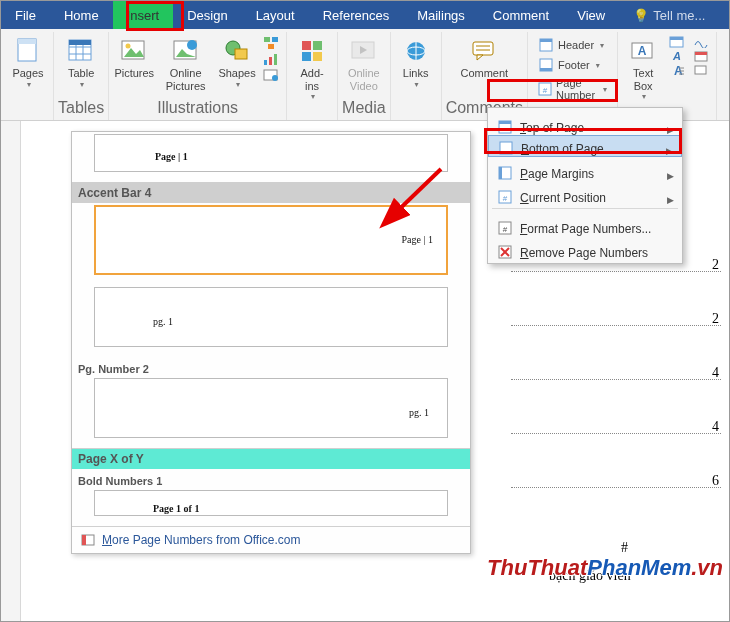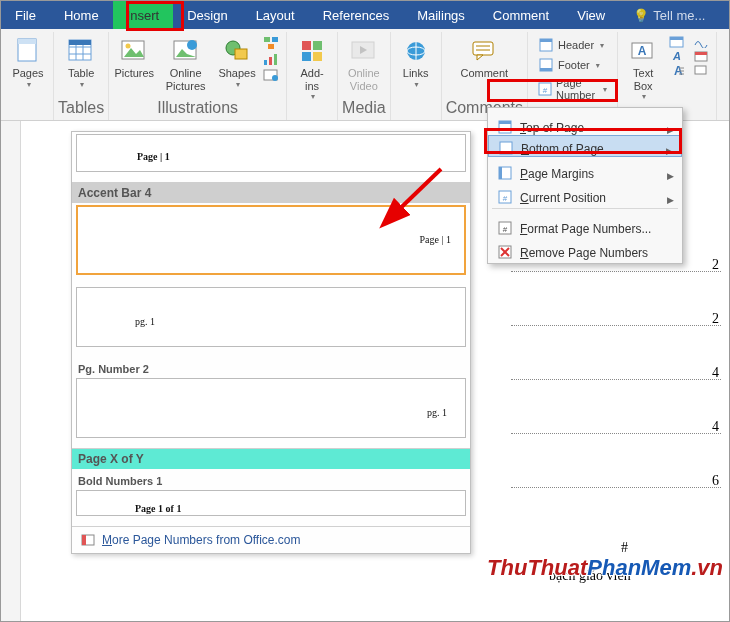--- a/index.html
+++ b/index.html
@@ -172,21 +172,21 @@
     font-size: 11px;
     color: #555;
     font-weight: 600;
     padding: 4px 2px 3px 2px;
   }
   .g-preview {
     border: 1px solid #bbb;
     height: 60px;
     background: #fff;
     position: relative;
-    margin: 0 0;
+    margin: 0 18px;
   }
   .g-preview.bigger { height: 70px; }
   .pg-label {
     font-family: "Times New Roman", serif;
     font-size: 10px;
     font-weight: 700;
     color: #111;
     position: absolute;
   }
   .g-item.selected .g-preview { outline: 2px solid #f1a33c; outline-offset: -2px; }

